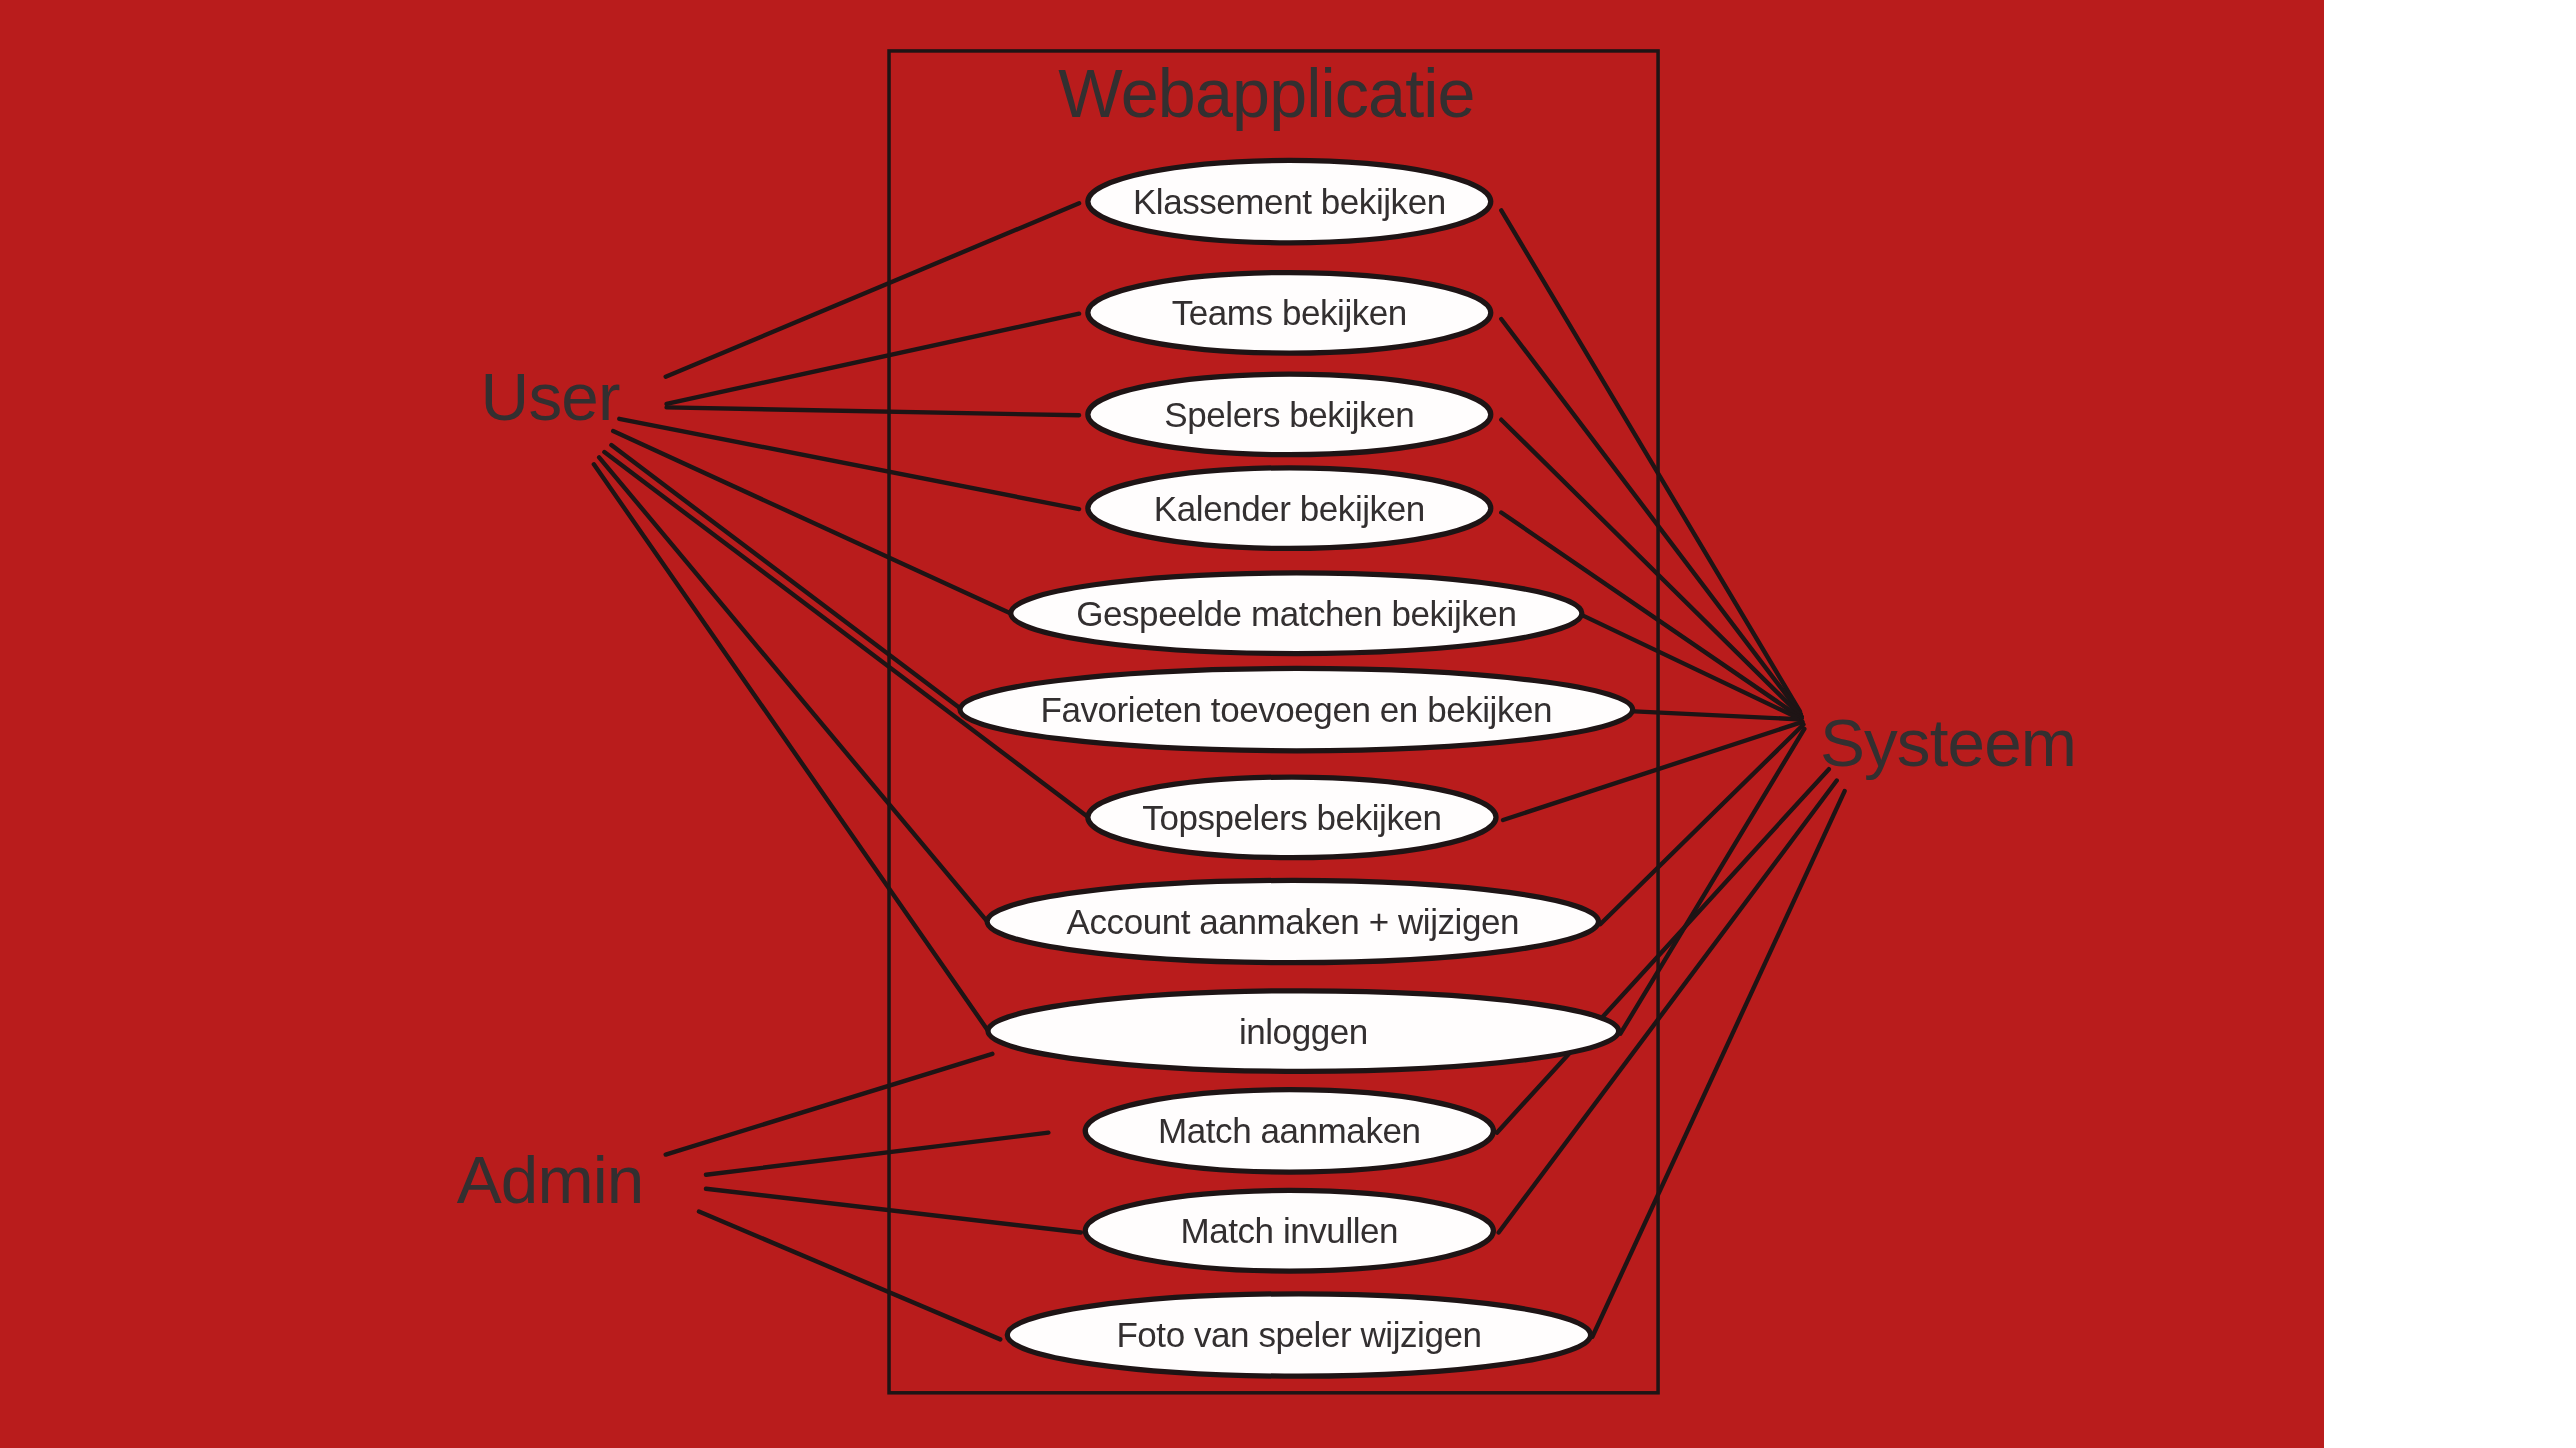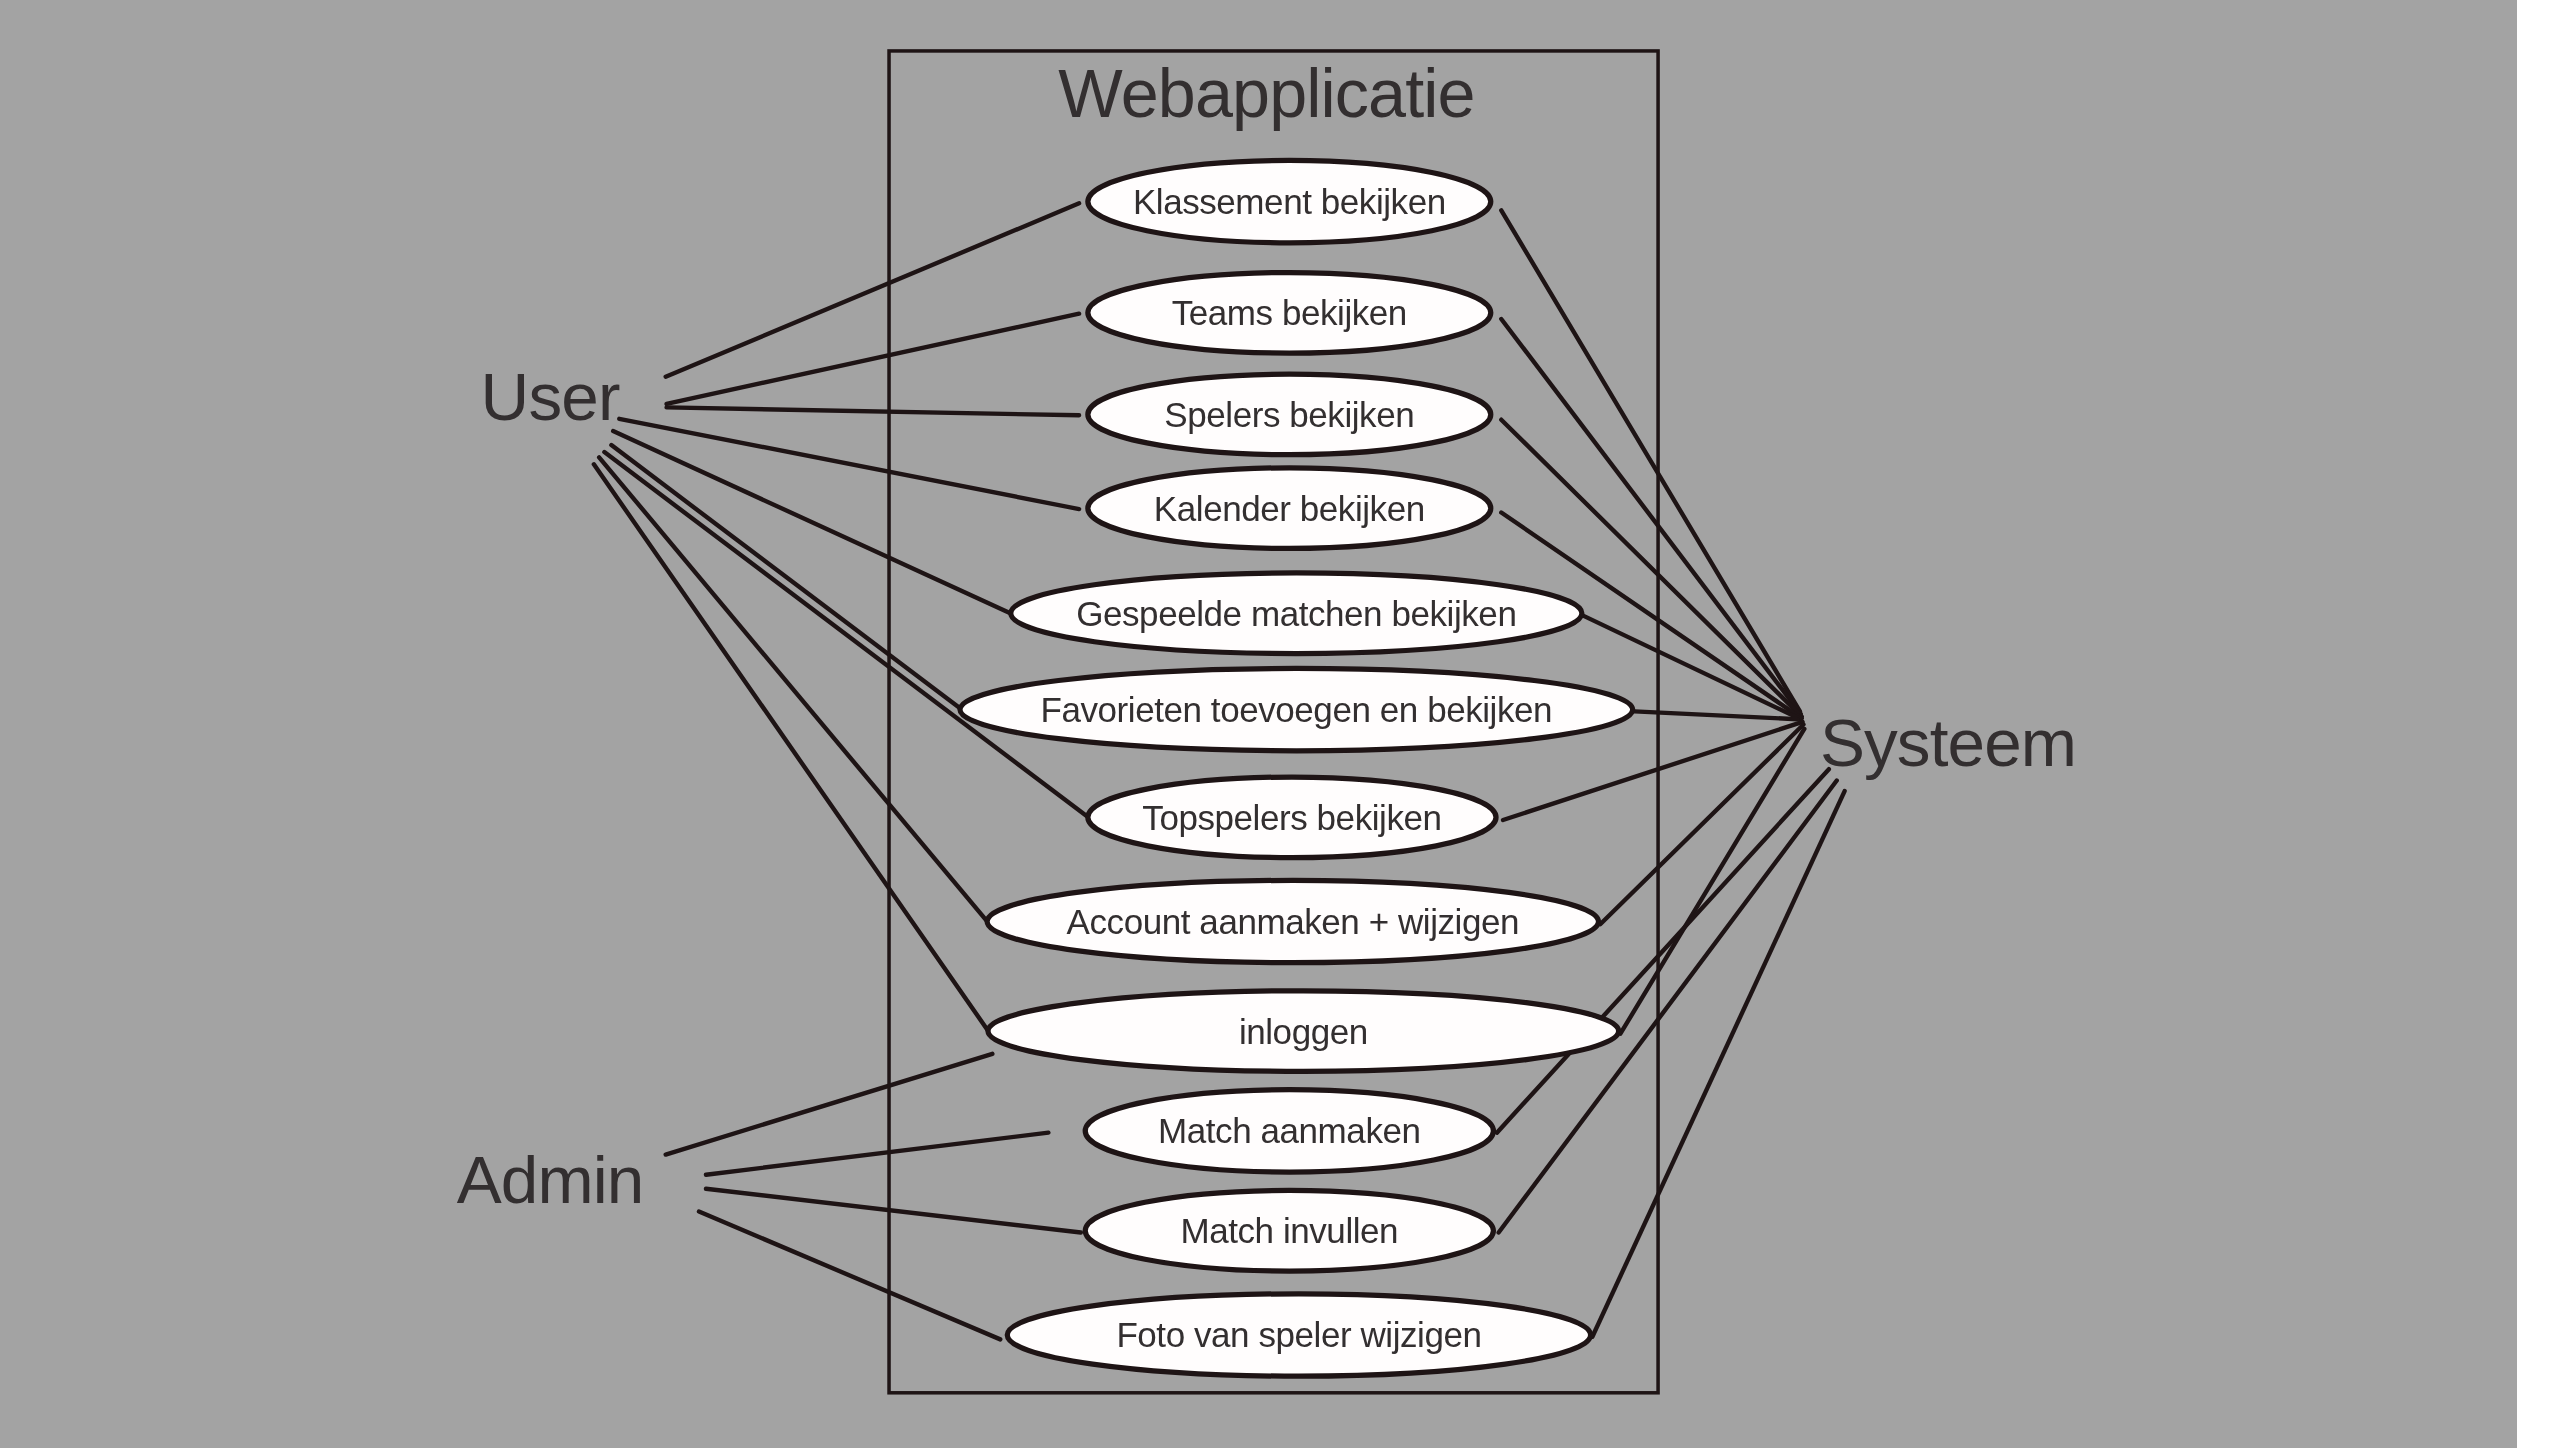--- a/index.html
+++ b/index.html
@@ -1,20 +1,20 @@
 <!DOCTYPE html>
 <html style="font-size:14px"><head>
 <meta charset="utf-8">
 <style>
   html, body { margin: 0; padding: 0; background: #ffffff; }
   .page {
     position: relative;
-    width: 2517px;
+    width: 2324px;
     height: 1449px;
-    background: #a3a3a3;
+    background: #b91c1c;
     overflow: hidden;
     font-family: "Liberation Sans", "DejaVu Sans", sans-serif;
   }
   svg { display: block; }
   .uc-label {
     font-family: "Liberation Sans", "DejaVu Sans", sans-serif;
     font-size: 40px;
     letter-spacing: -0.5px;
   }
   .actor-label {

